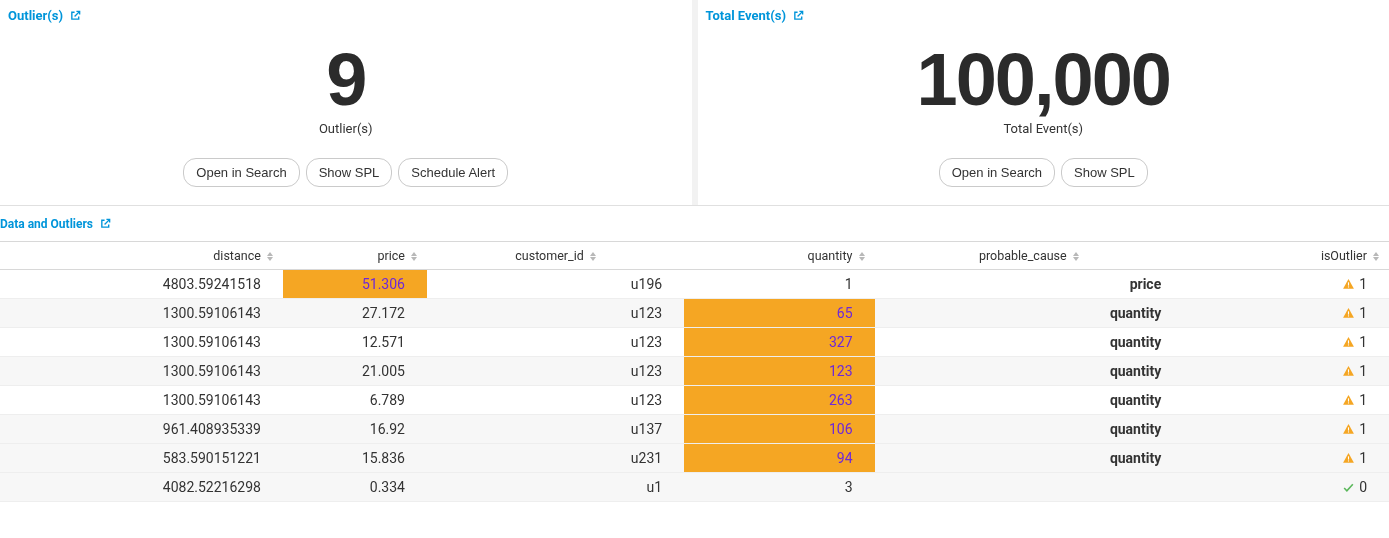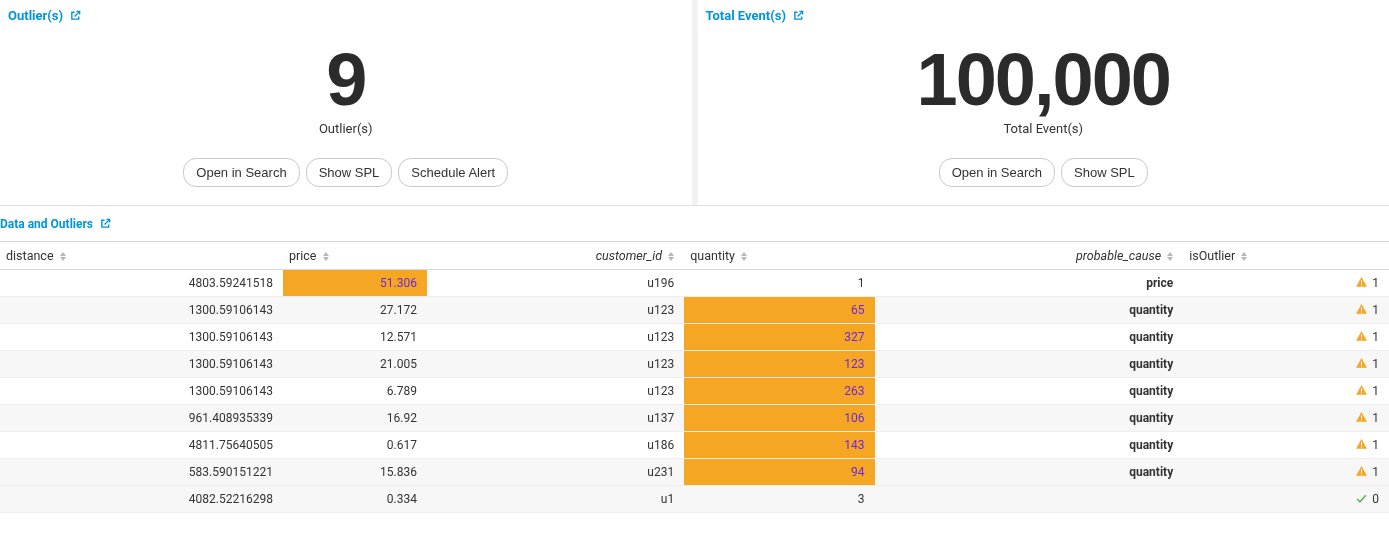--- a/index.html
+++ b/index.html
@@ -73,50 +73,50 @@
   }
   .section-title .popout { margin-left: 4px; }
   .section-title .popout svg { vertical-align: -1px; }
 
   table.data {
     width: 100%;
     border-collapse: collapse;
     border-top: 1px solid #d8d8d8;
   }
   table.data th {
-    text-align: left;
+    text-align: right;
     font-weight: 400;
     color: #333;
     font-size: 12.5px;
     padding: 6px 10px 6px 6px;
     border-bottom: 1px solid #d8d8d8;
     background: #fff;
     position: relative;
     white-space: nowrap;
   }
-  table.data th.left { text-align: right; padding-left: 10px; font-style: italic; }
+  table.data th.left { text-align: center; padding-left: 10px; }
   table.data th .sorter {
     display: inline-flex;
     flex-direction: column;
     margin-left: 3px;
     vertical-align: middle;
     line-height: 4px;
   }
   .sorter .tri-up, .sorter .tri-down {
     width: 0; height: 0;
     border-left: 3.5px solid transparent;
     border-right: 3.5px solid transparent;
   }
   .sorter .tri-up { border-bottom: 4px solid #b8b8b8; margin-bottom: 1px; }
   .sorter .tri-down { border-top: 4px solid #b8b8b8; }
 
   table.data td {
-    padding: 6px 10px 6px 6px;
+    padding: 6px 22px 6px 6px;
     border-bottom: 1px solid #eee;
-    font-size: 12px;
+    font-size: 14px;
     color: #333;
     text-align: right;
   }
   table.data td.left { text-align: right; padding-left: 10px; }
   table.data tr.even td { background: #f7f7f7; }
   table.data td.hl { background: #f5a623 !important; color: #6d28d9; }
   table.data td.bold { font-weight: 700; }
 
   .warn-icon svg, .check-icon svg { vertical-align: -2px; margin-right: 4px; }
 
@@ -312,32 +312,20 @@
         <td>16.92</td>
         <td class="left">u137</td>
         <td class="hl">106</td>
         <td class="left bold">quantity</td>
         <td><span class="warn-icon"><svg width="13" height="13" viewBox="0 0 24 24">
               <path fill="#f5a623" d="M12 2 L22 20 H2 Z"></path>
               <rect x="11" y="8" width="2" height="6" fill="#fff"></rect>
               <rect x="11" y="15.5" width="2" height="2" fill="#fff"></rect>
             </svg></span>1</td>
       </tr>
-      <tr>
-        <td>4811.75640505</td>
-        <td>0.617</td>
-        <td class="left">u186</td>
-        <td class="hl">143</td>
-        <td class="left bold">quantity</td>
-        <td><span class="warn-icon"><svg width="13" height="13" viewBox="0 0 24 24">
-              <path fill="#f5a623" d="M12 2 L22 20 H2 Z"></path>
-              <rect x="11" y="8" width="2" height="6" fill="#fff"></rect>
-              <rect x="11" y="15.5" width="2" height="2" fill="#fff"></rect>
-            </svg></span>1</td>
-      </tr>
       <tr class="even">
         <td>583.590151221</td>
         <td>15.836</td>
         <td class="left">u231</td>
         <td class="hl">94</td>
         <td class="left bold">quantity</td>
         <td><span class="warn-icon"><svg width="13" height="13" viewBox="0 0 24 24">
               <path fill="#f5a623" d="M12 2 L22 20 H2 Z"></path>
               <rect x="11" y="8" width="2" height="6" fill="#fff"></rect>
               <rect x="11" y="15.5" width="2" height="2" fill="#fff"></rect>

